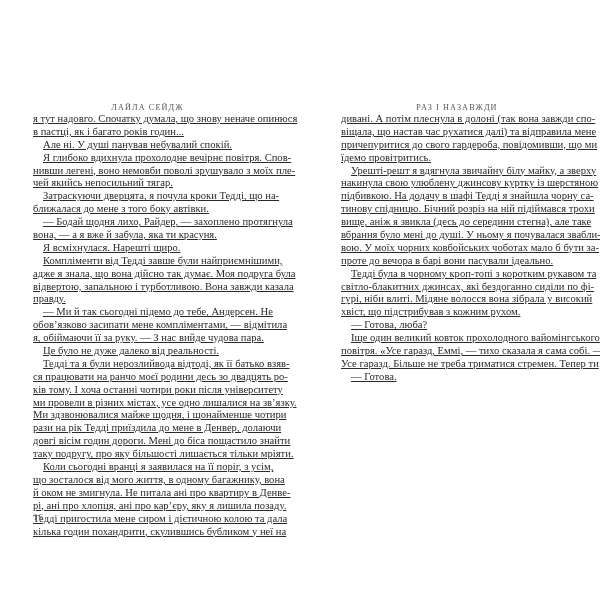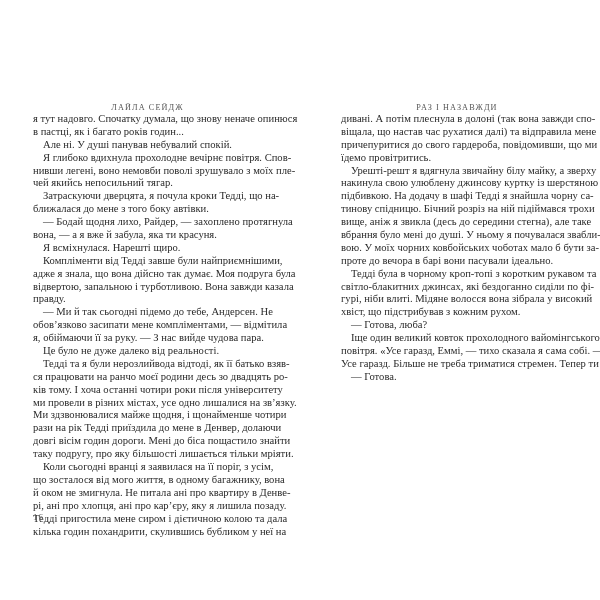--- a/index.html
+++ b/index.html
@@ -17,21 +17,21 @@
   }
   .left .running-head { left:33px; width:229px; }
   .right .running-head { left:45px; width:224px; }
   .text {
     position:absolute; top:101px; font-size:10.6px; line-height:12.9px;
   }
   .left .text { left:33px; width:229px; }
   .right .text { left:41px; width:224px; }
   .line {
     display:block; white-space:nowrap; text-align:justify; text-align-last:justify;
-    height:12.9px; overflow:visible;
+    height:12.9px; overflow:visible;text-decoration:underline;
   }
   .line.last { text-align-last:left; }
   .line.indent { padding-left:10px; }
   .folio {
     position:absolute; top:500px; left:33px; width:229px; 
     font-size:9px; letter-spacing:1px; color:#555;
   }
 </style>
 </head>
 <body>

